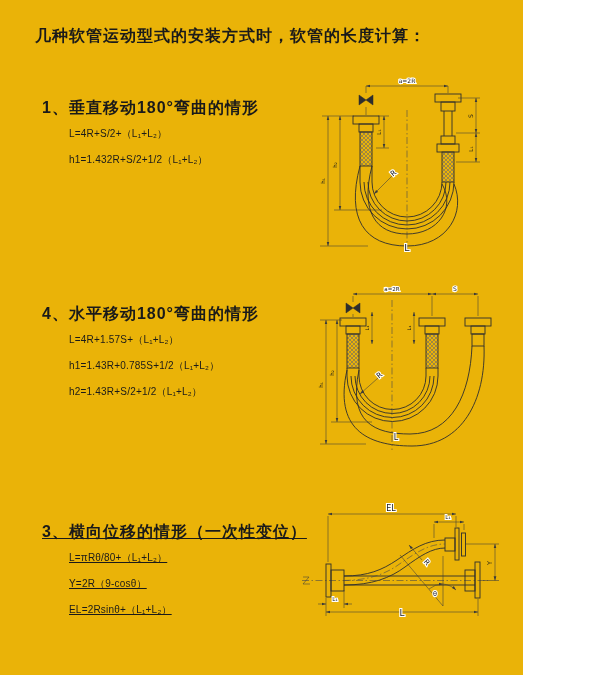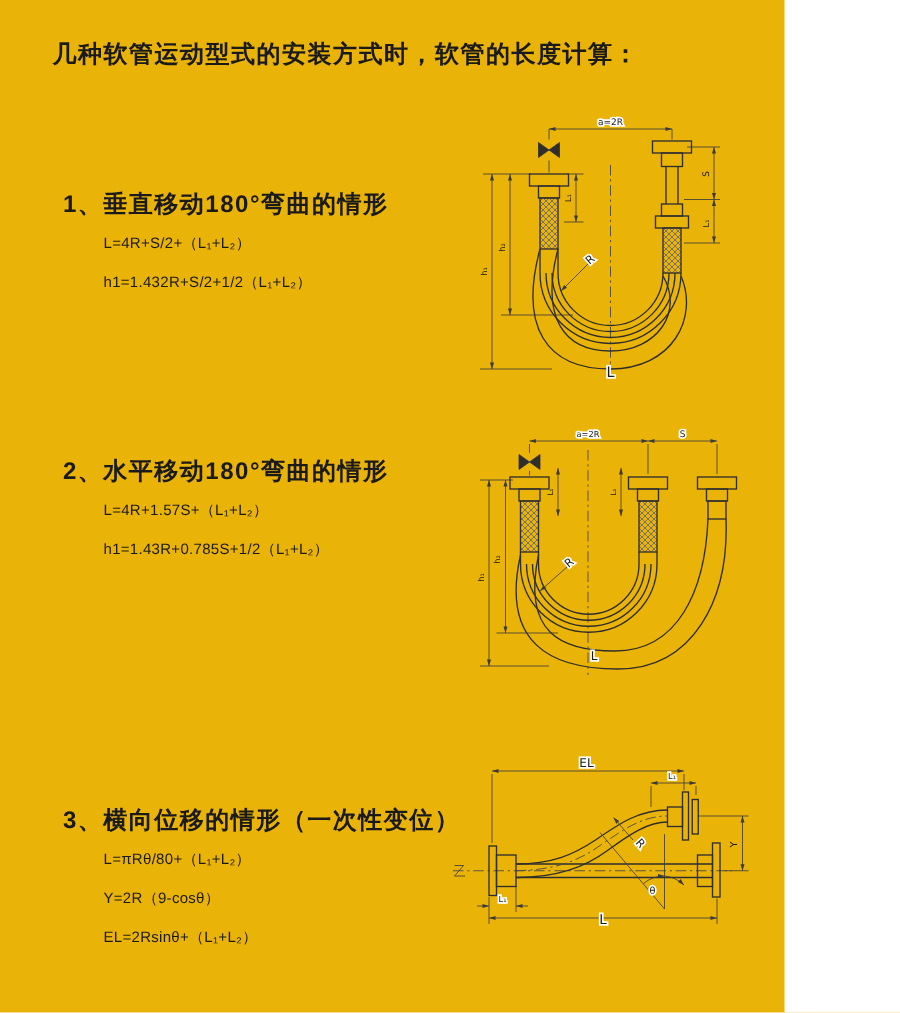--- a/index.html
+++ b/index.html
@@ -1,20 +1,20 @@
 <!DOCTYPE html>
 <html><head>
 <meta charset="utf-8">
 <style>
   html,body{margin:0;padding:0;background:#fff;}
   .page{position:relative;width:523px;height:675px;background:#eab308;overflow:hidden;
         font-family:"Liberation Sans","DejaVu Sans",sans-serif;color:#1a1a1a;}
   .doc-title{position:absolute;left:35px;top:26px;font-size:16px;font-weight:bold;letter-spacing:1px;}
   .sec{position:absolute;left:42px;}
-  #sec1{top:126px;} #sec2{top:304px;} #sec3{top:537px;}
+  #sec1{top:98px;} #sec2{top:304px;} #sec3{top:522px;text-decoration:underline;}
   .sec-heading{font-size:16px;font-weight:bold;letter-spacing:1px;}
   .formula{margin:12px 0 0 27px;font-size:10px;letter-spacing:.2px;white-space:nowrap;}
   .formula.first{margin-top:8px;}
   .dia{position:absolute;}
   #dia1{left:308px;top:70px;} #dia2{left:310px;top:280px;} #dia3{left:296px;top:500px;}
   svg{display:block;}
   svg text{font-family:"DejaVu Sans","Liberation Sans",sans-serif;fill:#1a1a1a;stroke:none;}
   .halo{paint-order:stroke;stroke:#fff;stroke-width:2.2px;}
   .ink{stroke:#2e2e2e;stroke-width:.9;fill:none;}
   .dim{stroke:#3a3a3a;stroke-width:.55;fill:none;}
@@ -28,23 +28,24 @@
 
   <div class="doc-title">几种软管运动型式的安装方式时，软管的长度计算：</div>
 
   <div class="sec" id="sec1">
     <div class="sec-heading">1、垂直移动180°弯曲的情形</div>
     <div class="formula first">L=4R+S/2+（L₁+L₂）</div>
     <div class="formula">h1=1.432R+S/2+1/2（L₁+L₂）</div>
   </div>
 
   <div class="sec" id="sec2">
-    <div class="sec-heading">2、水平移动180°弯曲的情形</div>
+    <div class="sec-heading">4、水平移动180°弯曲的情形</div>
     <div class="formula first">L=4R+1.57S+（L₁+L₂）</div>
     <div class="formula">h1=1.43R+0.785S+1/2（L₁+L₂）</div>
+    <div class="formula">h2=1.43R+S/2+1/2（L₁+L₂）</div>
   </div>
 
   <div class="sec" id="sec3">
     <div class="sec-heading">3、横向位移的情形（一次性变位）</div>
     <div class="formula first">L=πRθ/80+（L₁+L₂）</div>
     <div class="formula">Y=2R（9-cosθ）</div>
     <div class="formula">EL=2Rsinθ+（L₁+L₂）</div>
   </div>
 
   <div class="dia" id="dia1">

